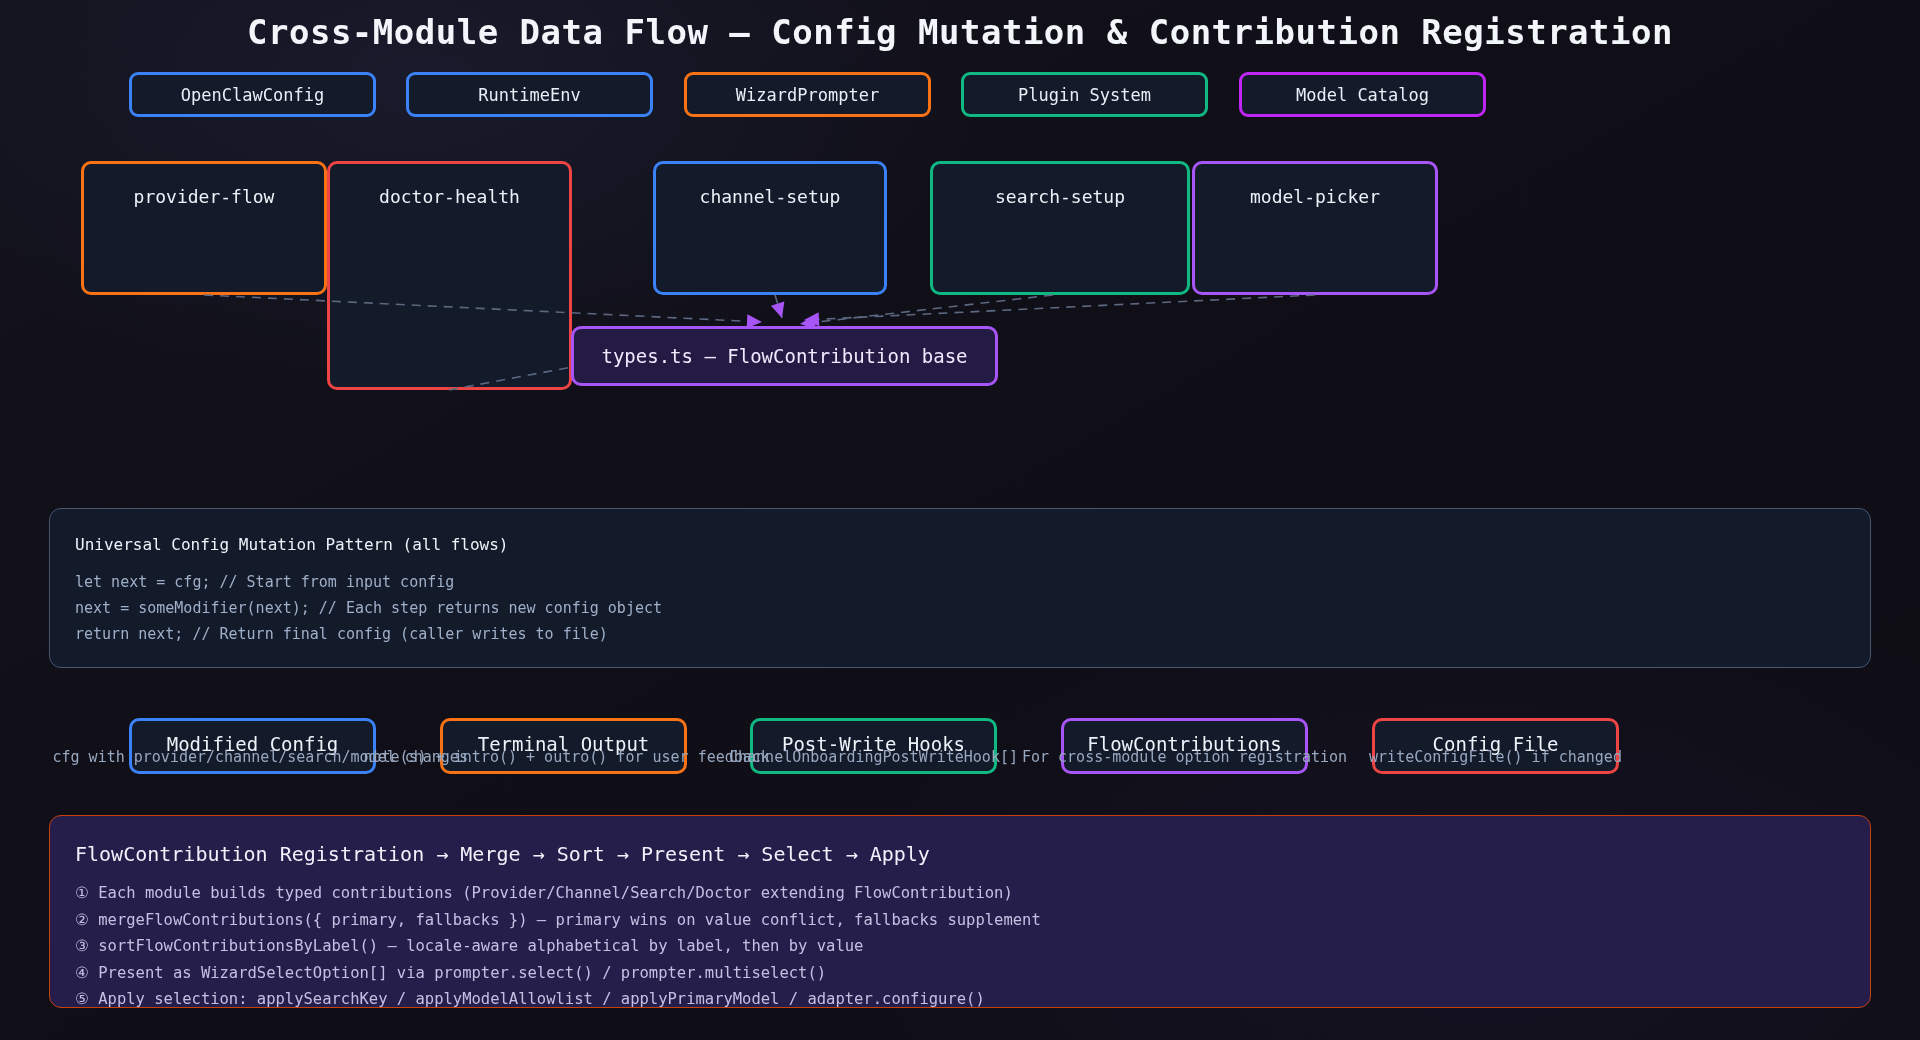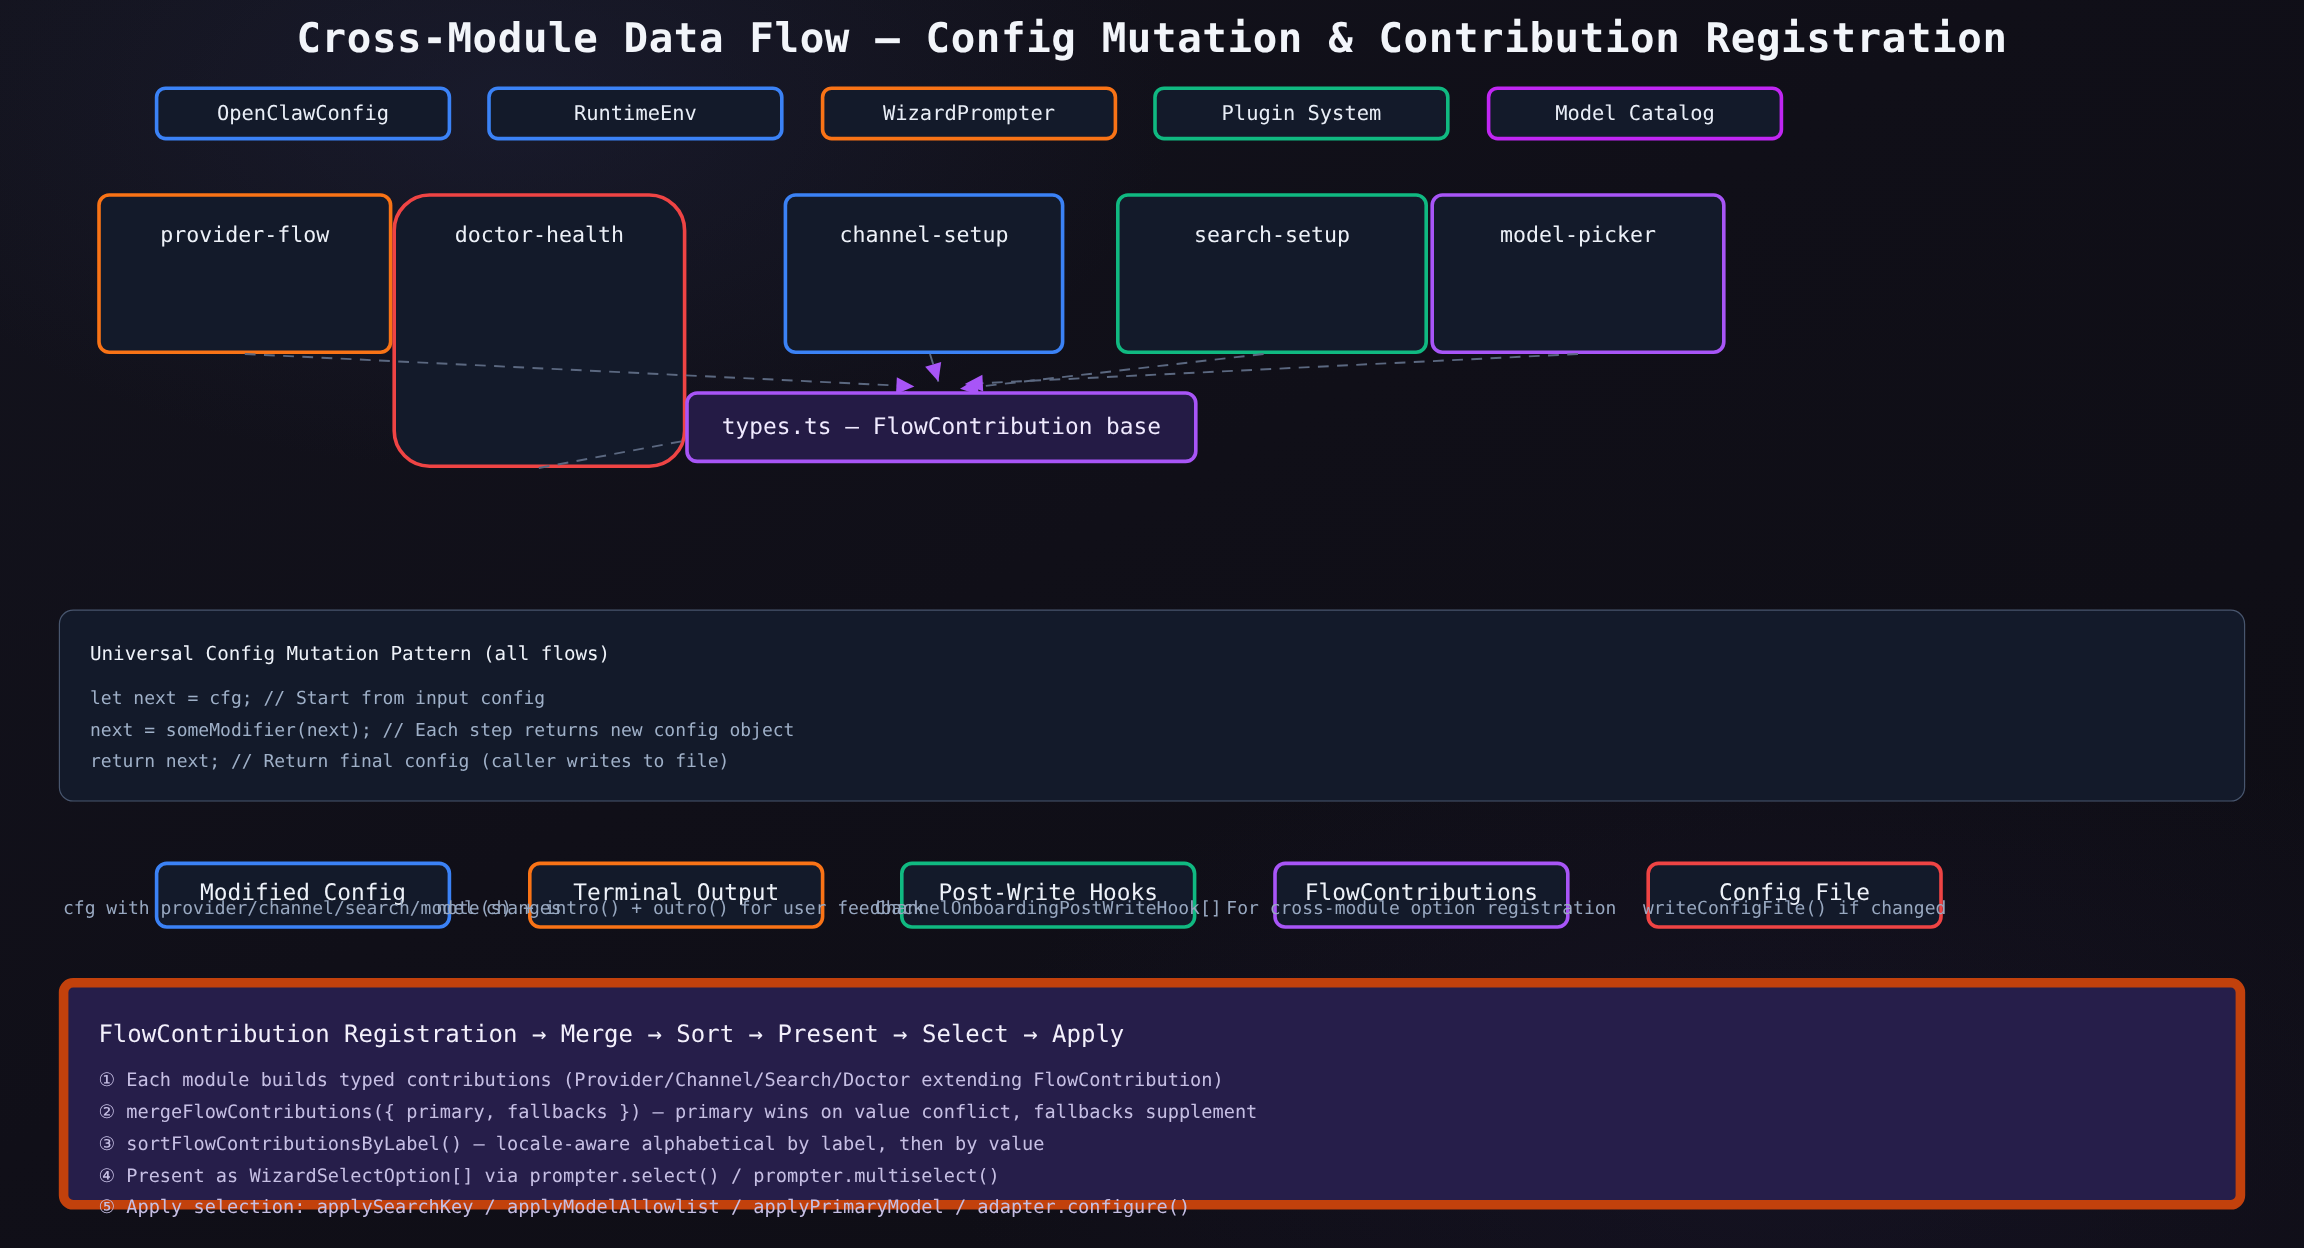--- a/index.html
+++ b/index.html
@@ -158,21 +158,21 @@
   }
 
   
   #registration-panel {
     position: absolute;
     left: 49px;
     top: 815px;
     width: 1822px;
     height: 193px;
     background: #261e4a;
-    border: 8px solid #c2410c;
+    border: 1px solid #c2410c;
     border-radius: 12px;
   }
   #registration-title {
     position: absolute;
     left: 25px;
     top: 26px;
     font-size: 20px;
     color: #f3f0fc;
     white-space: nowrap;
   }
@@ -207,21 +207,21 @@
     </div>
     <div class="card pill" style="left: 1239px; top: 72px; width: 247px; border-color: rgb(192, 38, 243);">
       <span>Model Catalog</span>
     </div>
   </div>
 
 <div id="modules-row">
     <div class="card module" style="left: 81px; top: 161px; width: 246px; height: 134px; border-color: rgb(249, 115, 22);">
       <div class="module-label">provider-flow</div>
     </div>
-    <div class="card module" style="left: 327px; top: 161px; width: 245px; height: 229px; border-color: rgb(239, 68, 68); border-radius: 31px;">
+    <div class="card module" style="left: 327px; top: 161px; width: 245px; height: 229px; border-color: rgb(239, 68, 68);">
       <div class="module-label">doctor-health</div>
     </div>
     <div class="card module" style="left: 653px; top: 161px; width: 234px; height: 134px; border-color: rgb(59, 130, 246);">
       <div class="module-label">channel-setup</div>
     </div>
     <div class="card module" style="left: 930px; top: 161px; width: 260px; height: 134px; border-color: rgb(16, 185, 129); text-decoration: underline;">
       <div class="module-label">search-setup</div>
     </div>
     <div class="card module" style="left: 1192px; top: 161px; width: 246px; height: 134px; border-color: rgb(168, 85, 247);">
       <div class="module-label">model-picker</div>

